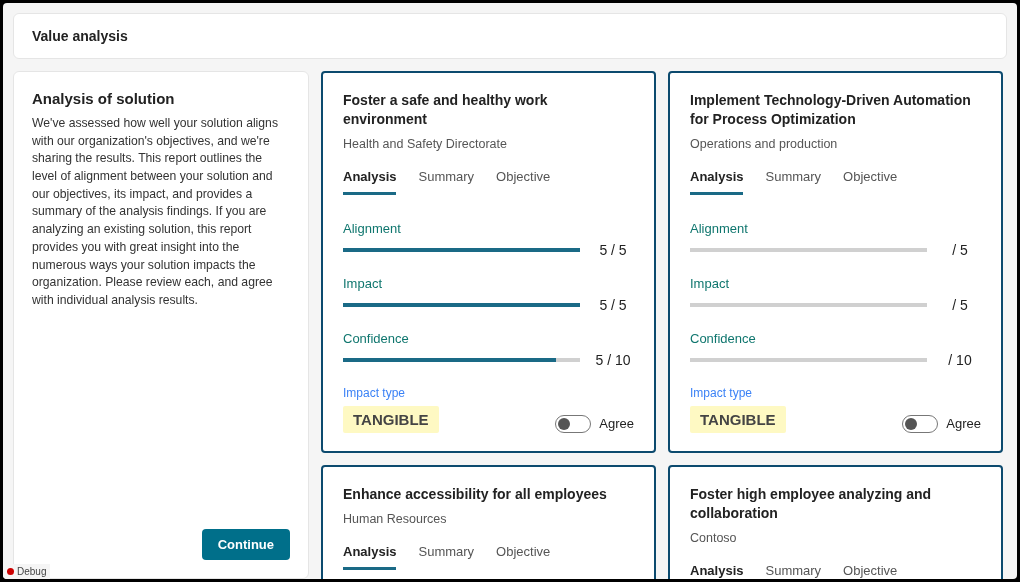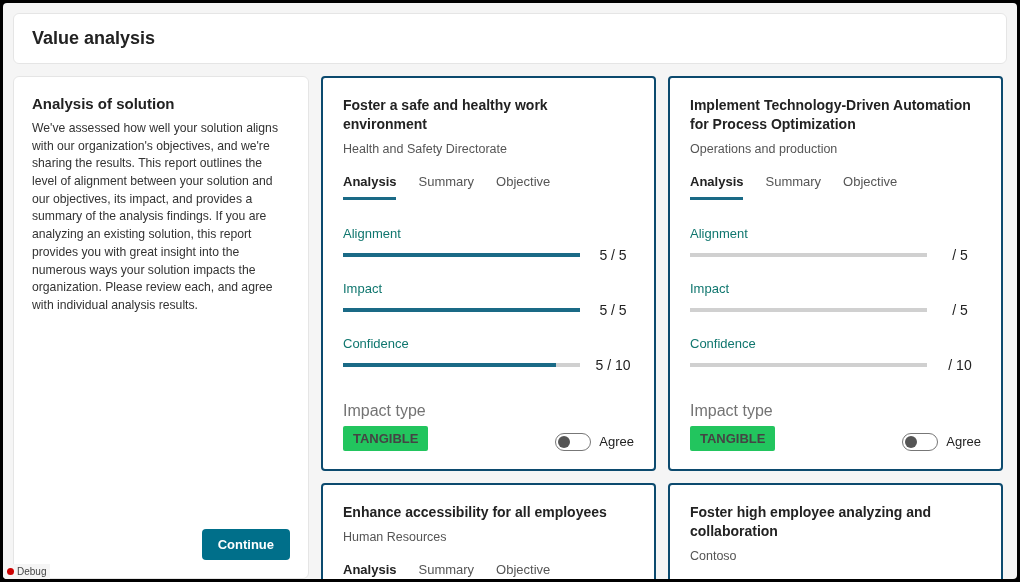--- a/index.html
+++ b/index.html
@@ -26,21 +26,21 @@
       background: #fff;
       margin: 10px 10px 0 10px;
       border: 1px solid #e5e5e5;
       border-radius: 6px;
       padding: 14px 18px;
       display: flex;
       justify-content: space-between;
       align-items: center;
     }
     .top-header h1 {
-      font-size: 18px;
+      font-size: 14px;
       font-weight: 600;
       color: #222;
     }
     .brand {
       display: flex;
       align-items: center;
       gap: 8px;
       font-size: 16px;
       font-weight: 600;
       color: #222;
@@ -172,30 +172,29 @@
       text-align: center;
     }
     .impact-row {
       display: flex;
       justify-content: space-between;
       align-items: flex-end;
       margin-top: 6px;
     }
     .impact-left { }
     .impact-label {
-      font-size: 16px;
-      color: #737373;
+      font-size: 12px;
+      color: #3b82f6;
       margin-bottom: 6px;
-      margin-top: 11px;
     }
     .badge {
       display: inline-block;
-      background: #22c55e;
+      background: #fef9c3;
       color: #444;
-      font-size: 13px;
+      font-size: 15px;
       font-weight: 600;
       padding: 5px 10px;
       border-radius: 2px;
     }
     .agree-box {
       display: flex;
       align-items: center;
       gap: 8px;
     }
     .toggle {

